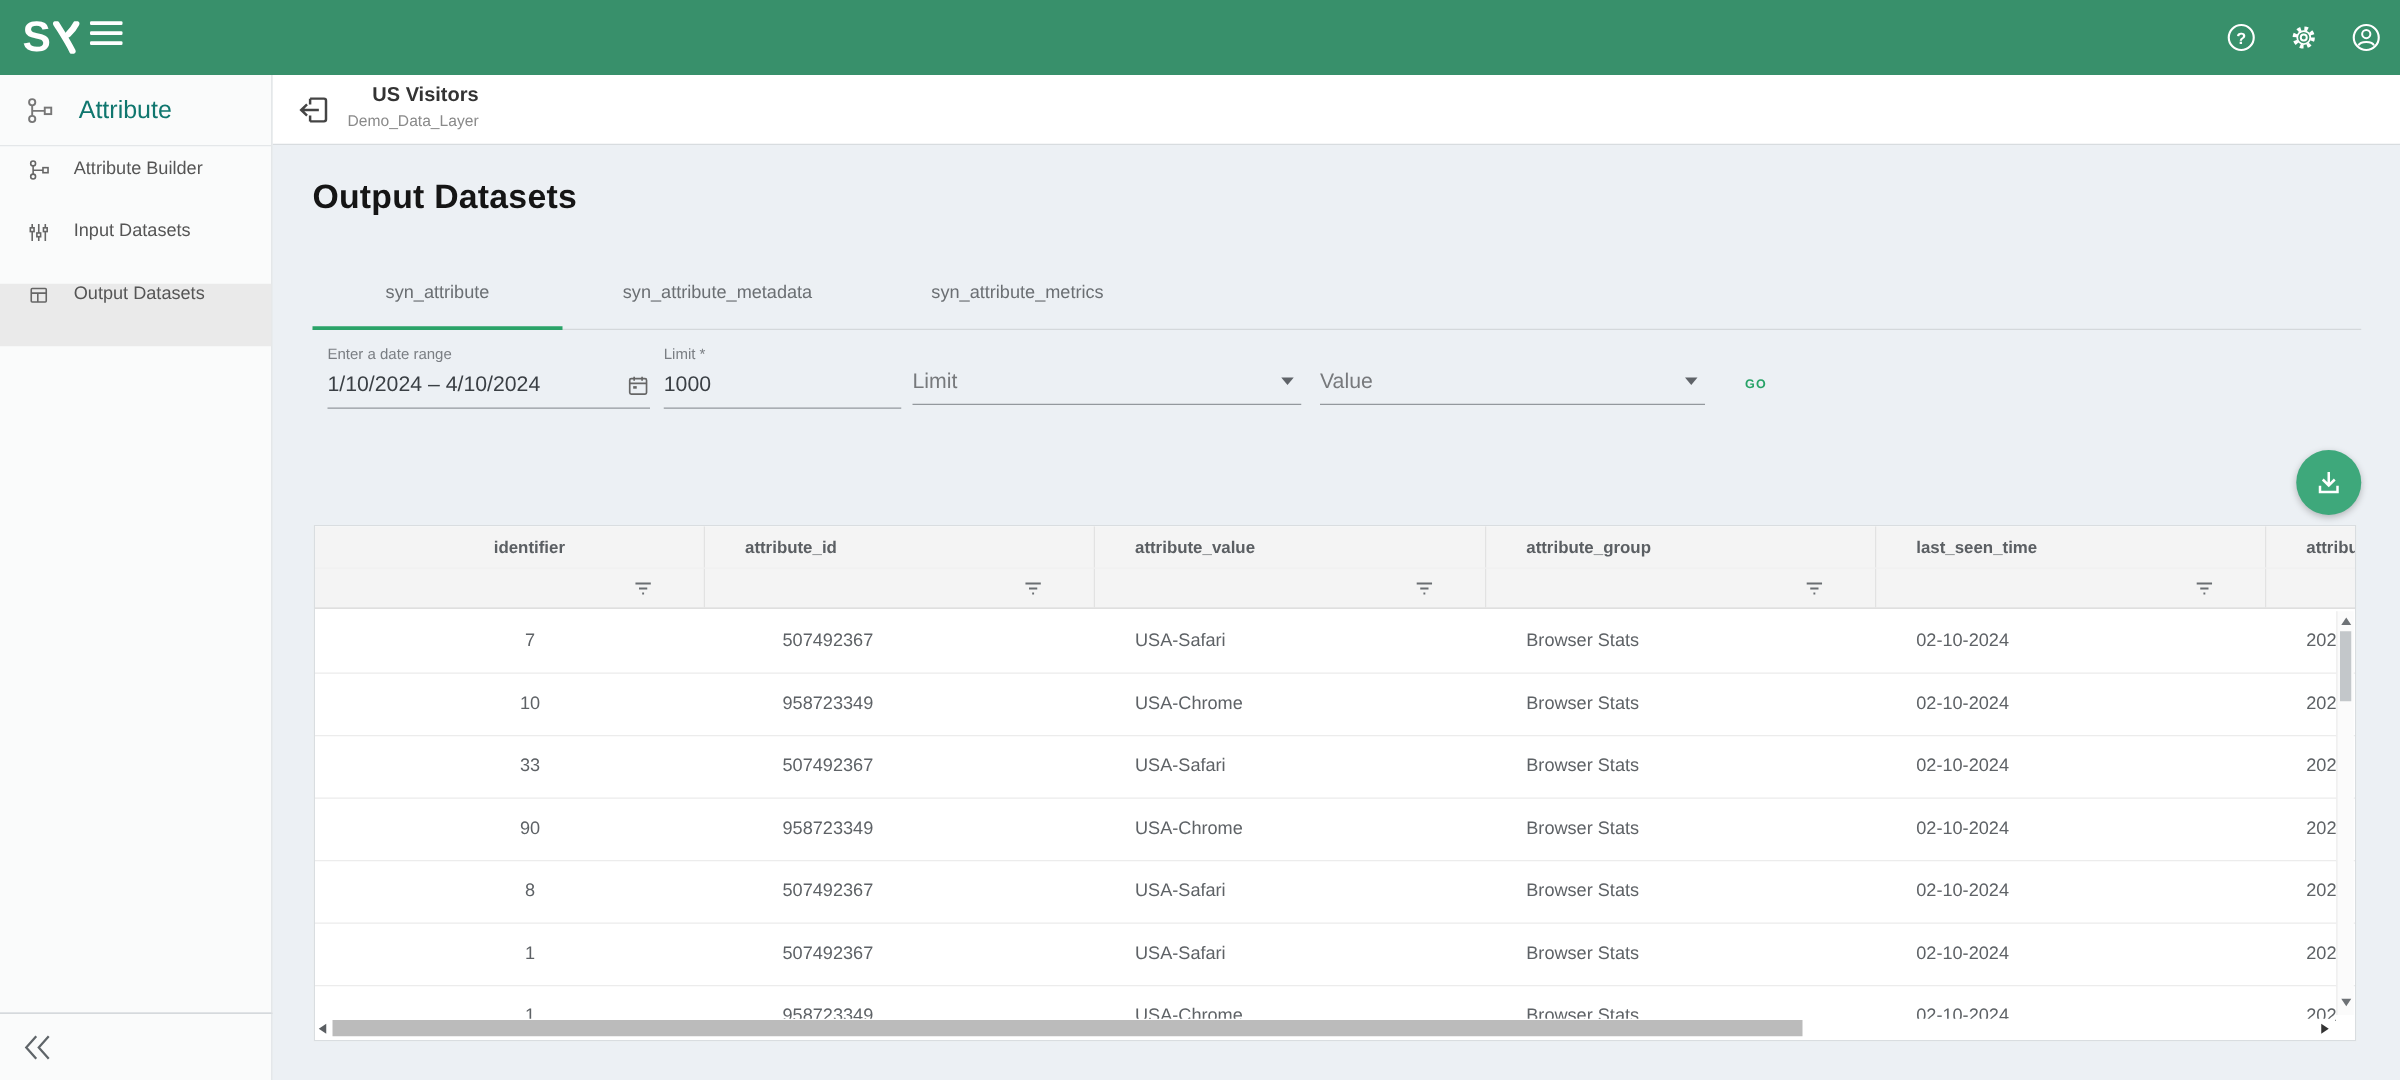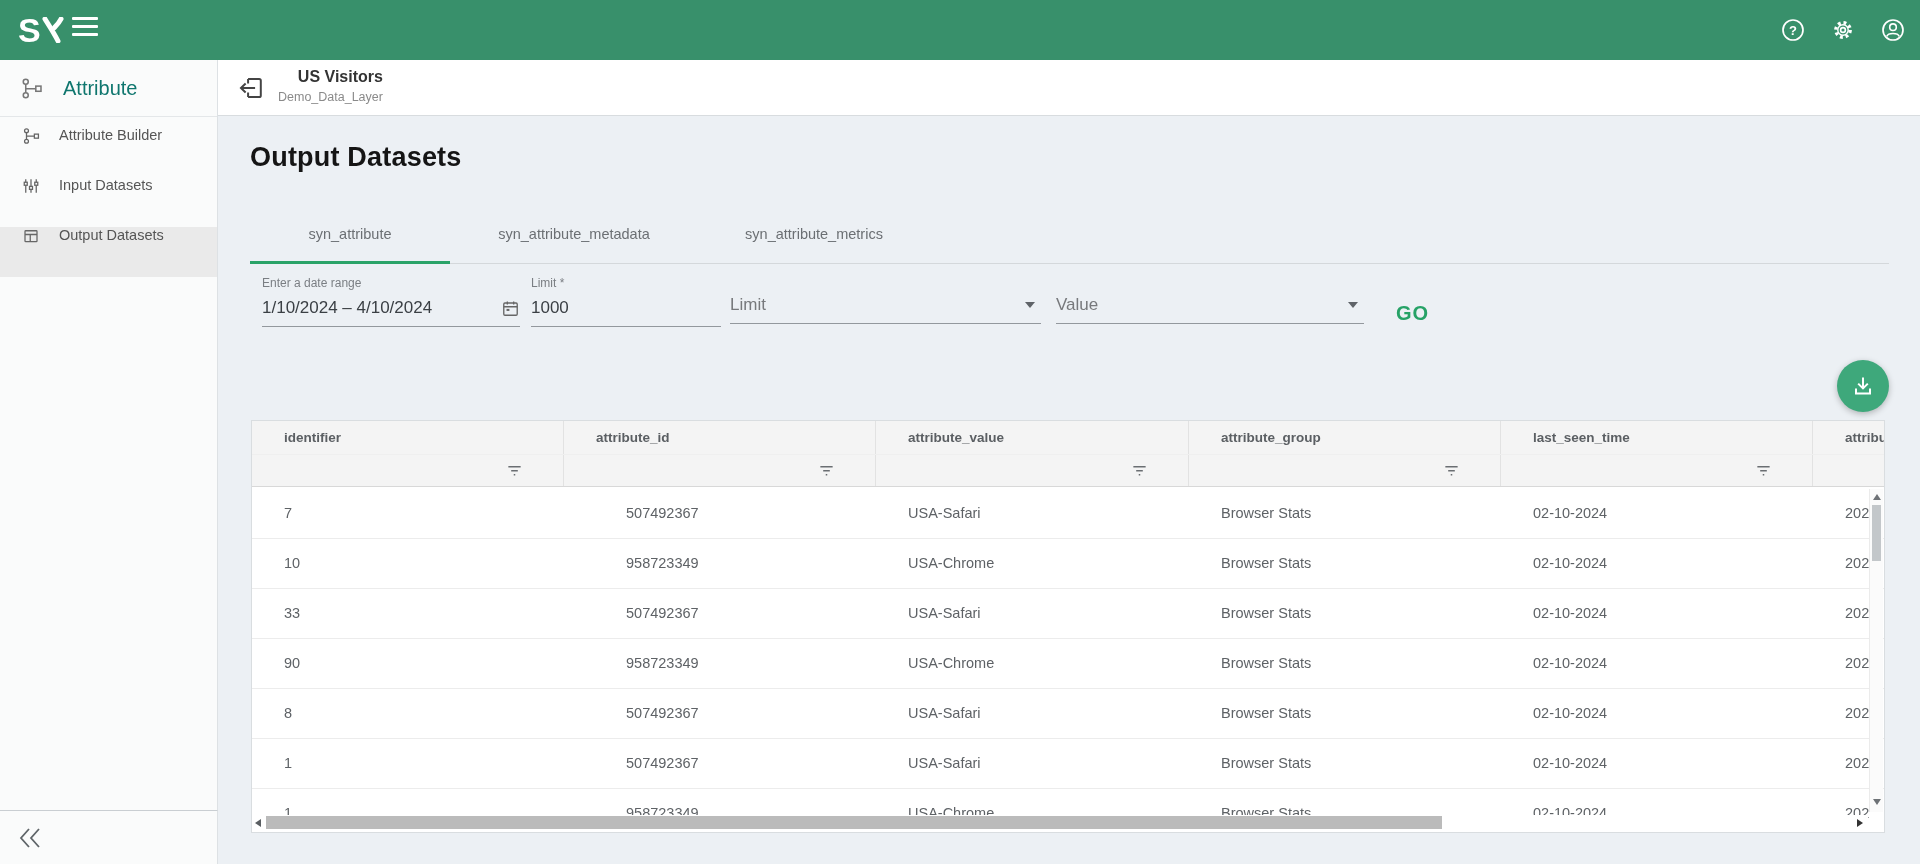--- a/index.html
+++ b/index.html
@@ -44,32 +44,32 @@
 
   .field { position:absolute; top:160px; }
   .field-label { font-size:12px; color:#7A7E83; margin-bottom:8px; }
   .field-value { display:flex; align-items:center; justify-content:space-between; font-size:17px; color:#3A3F44; padding-bottom:8px; border-bottom:1px solid #93989D;gap:40px; }
   .f-date { left:44px; width:258px; }
   .f-limit { left:313px; width:190px; }
   .f-group { left:512px; width:311px; padding-top:19px; }
   .f-value { left:838px; width:308px; padding-top:19px; }
   .select-text { color:#77797C; }
   .caret { width:0; height:0; border-left:5.5px solid transparent; border-right:5.5px solid transparent; border-top:6px solid #5F6368; margin-right:6px; }
-  .go-btn { position:absolute; left:1178px; top:186px; font-size:20px; font-weight:700; color:#26A266; letter-spacing:1px; cursor:pointer; }
+  .go-btn { position:absolute; left:1178px; top:186px; font-size:10px; font-weight:700; color:#26A266; letter-spacing:1px; cursor:pointer; }
 
   .fab { position:absolute; left:1619px; top:244px; width:52px; height:52px; border-radius:50%; background:#3EA87B; display:flex; align-items:center; justify-content:center; box-shadow:0 2px 6px rgba(0,0,0,0.25); cursor:pointer; }
 
   
   .table { position:absolute; left:33px; top:304px; width:1634px; height:413px; background:#fff; border:1px solid #D9DDE0; overflow:hidden; }
   .thead, .tfilter { display:flex; background:#F4F4F4; }
   .thead { height:34px; border-bottom:1px solid #EFEFEF; }
   .tfilter { height:32px; border-bottom:1px solid #D8D8D8; }
   .hc, .fc { border-right:1px solid #E2E2E2; }
   .hc:last-child, .fc:last-child { border-right:none; }
-  .c0 { width:312px; } .c1 { width:312px; } .c2 { width:313px; } .c3 { width:312px; } .c4 { width:312px; } .c5 { flex:1; }
+  .c0 { width:312px;text-align:center; } .c1 { width:312px; } .c2 { width:313px; } .c3 { width:312px; } .c4 { width:312px; } .c5 { flex:1; }
   .hc { font-size:13.5px; font-weight:700; color:#5B5F63; line-height:33px; padding-left:32px; white-space:nowrap; overflow:hidden; }
   .fc { display:flex; align-items:center; justify-content:flex-end; padding-right:40px; }
   .tbody { position:absolute; left:0; right:0; top:68px; bottom:2px; overflow:hidden; }
   .trow { display:flex; height:50px; border-bottom:1px solid #ECECEC; }
   .td { font-size:14.5px; color:#5E6266; line-height:49px; padding-left:32px; white-space:nowrap; overflow:hidden; }
   .td.indent { padding-left:62px; }
 
   
   .vscroll { position:absolute; right:1px; top:68px; bottom:20px; width:14px; background:#FBFBFB; border-left:1px solid #EBEBEB; z-index:5; }
   .vs-up { position:absolute; top:5px; left:3px; width:0; height:0; border-left:4px solid transparent; border-right:4px solid transparent; border-bottom:6px solid #6E7276; }

